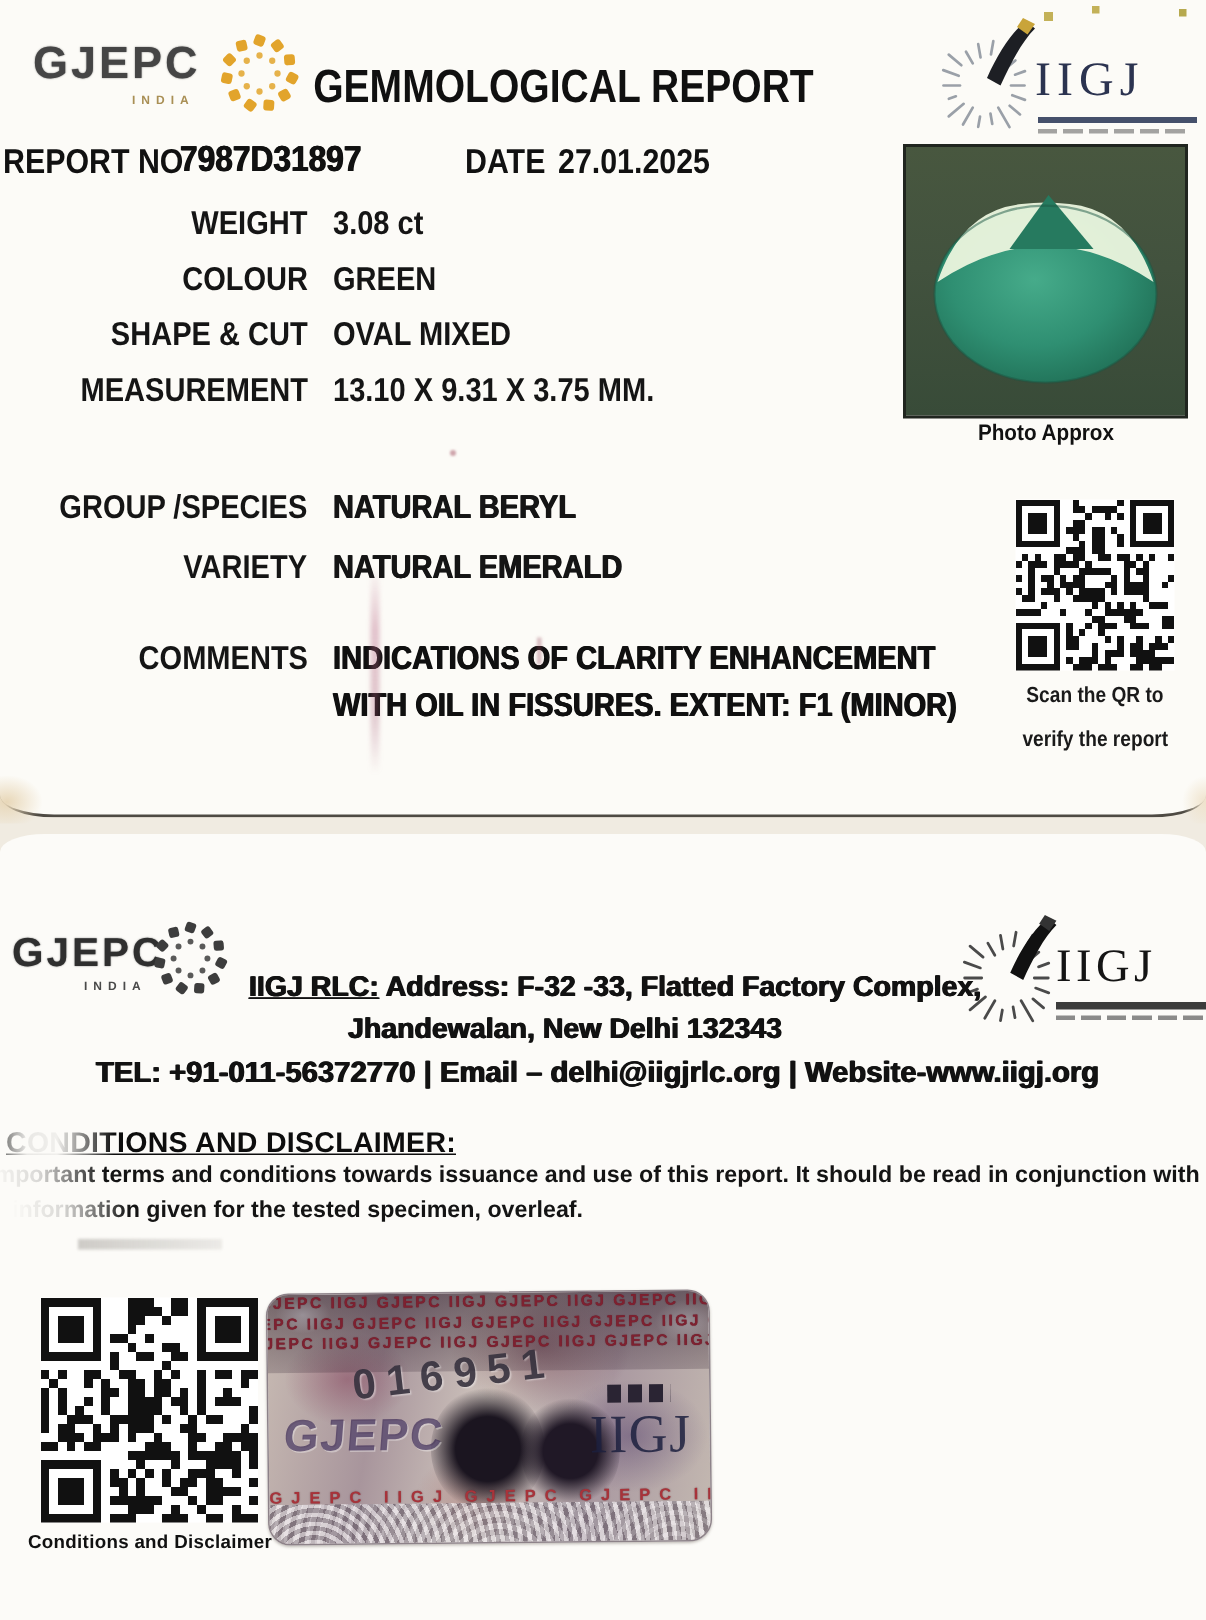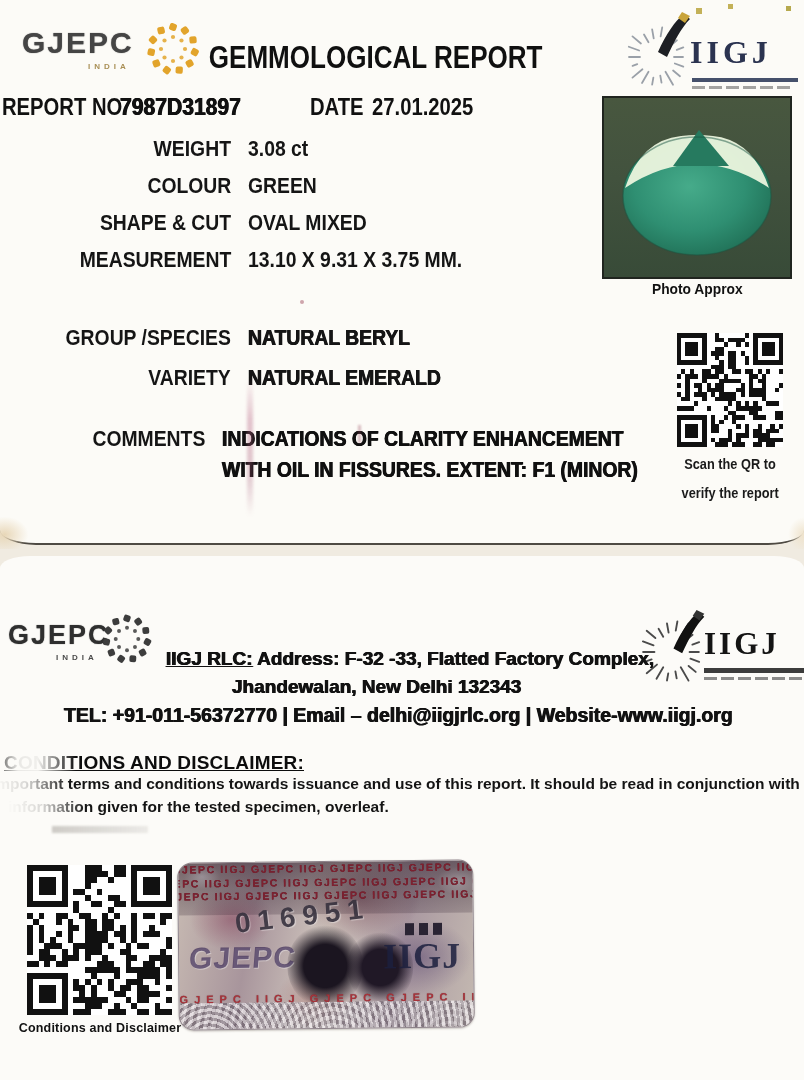--- a/index.html
+++ b/index.html
@@ -19,21 +19,21 @@
   .corner-blob{left:-8px;top:517px;width:36px;height:32px;background:radial-gradient(ellipse at 35% 55%,#e8d7b8,rgba(232,215,184,0) 72%);}
   .corner-blob.r{left:auto;right:-10px;width:26px;background:radial-gradient(ellipse at 60% 55%,#efe3cc,rgba(239,227,204,0) 70%);}
 
   .gjepc-text{font-weight:bold;color:#454545;letter-spacing:2px;}
   .gjepc-india{font-weight:bold;color:#a98f55;letter-spacing:4px;font-size:8px;}
   .title{left:110px;top:40px;width:532px;text-align:center;font-size:31px;font-weight:bold;color:#101010;}
   .title .cx{transform:scaleX(.84);transform-origin:center;}
 
   .repline{font-size:23px;font-weight:bold;color:#111;}
 
-  .fgrid{display:grid;grid-template-columns:205px 1fr;column-gap:17px;align-items:center;padding-left:26px;}
+  .fgrid{display:grid;grid-template-columns:205px 1fr;column-gap:17px;align-items:center;}
   .fgrid .lab{text-align:right;font-size:22px;font-weight:bold;color:#151515;}
   .fgrid .val{font-size:22px;font-weight:bold;color:#151515;}
 
   .idhead{font-size:22px;font-weight:bold;color:#151515;}
   .comlab{width:205px;text-align:right;font-size:22px;font-weight:bold;color:#151515;}
   .comval{font-size:22px;font-weight:bold;color:#101010;}
 
   .photo{left:602px;top:96px;width:190px;height:183px;border:2.5px solid #20251f;box-sizing:border-box;
     background:linear-gradient(180deg,#48573f 0%,#42523e 45%,#384b38 100%);display:flex;align-items:center;justify-content:center;}
   .photo-caption{left:600px;top:280px;width:194px;text-align:center;font-size:15px;font-weight:bold;color:#111;}
@@ -42,21 +42,21 @@
   .qr svg{display:block;width:100%;height:100%;}
   .qr-cap{font-size:14.5px;font-weight:bold;color:#1a1a1a;text-align:center;}
   .qr-cap-back{font-size:12.5px;font-weight:bold;color:#111;text-align:center;letter-spacing:.2px;}
 
   .artifact{pointer-events:none;}
 
   
   .addr{font-size:19px;font-weight:bold;color:#121212;}
   .addr .ul{text-decoration:underline;}
   .tel{font-size:19.5px;font-weight:bold;color:#121212;}
-  .iigj-serif{font-family:"Liberation Serif",serif;font-weight:bold;}
+  .iigj-serif{font-family:"Liberation Serif",serif;font-weight:normal;}
   .minibar{background:#3c3c3c;}
   .wordbar{background:repeating-linear-gradient(90deg,#5a5a5a 0 13px,rgba(0,0,0,0) 13px 17px);}
 
   .disc-head{font-size:19px;font-weight:bold;color:#0d0d0d;text-decoration:underline;letter-spacing:.2px;
     -webkit-mask-image:linear-gradient(90deg,rgba(0,0,0,.5) 0px,rgba(0,0,0,.08) 14px,rgba(0,0,0,.05) 34px,#000 72px);
     mask-image:linear-gradient(90deg,rgba(0,0,0,.5) 0px,rgba(0,0,0,.08) 14px,rgba(0,0,0,.05) 34px,#000 72px);}
   .disc-line{font-size:15.5px;font-weight:bold;color:#141414;white-space:nowrap;
     -webkit-mask-image:linear-gradient(90deg,rgba(0,0,0,0) 0px,rgba(0,0,0,.15) 34px,#000 78px);
     mask-image:linear-gradient(90deg,rgba(0,0,0,0) 0px,rgba(0,0,0,.15) 34px,#000 78px);}
   .smudge{left:52px;top:826px;width:96px;height:7px;background:linear-gradient(90deg,rgba(120,115,108,.35),rgba(120,115,108,.12));filter:blur(1px);}

